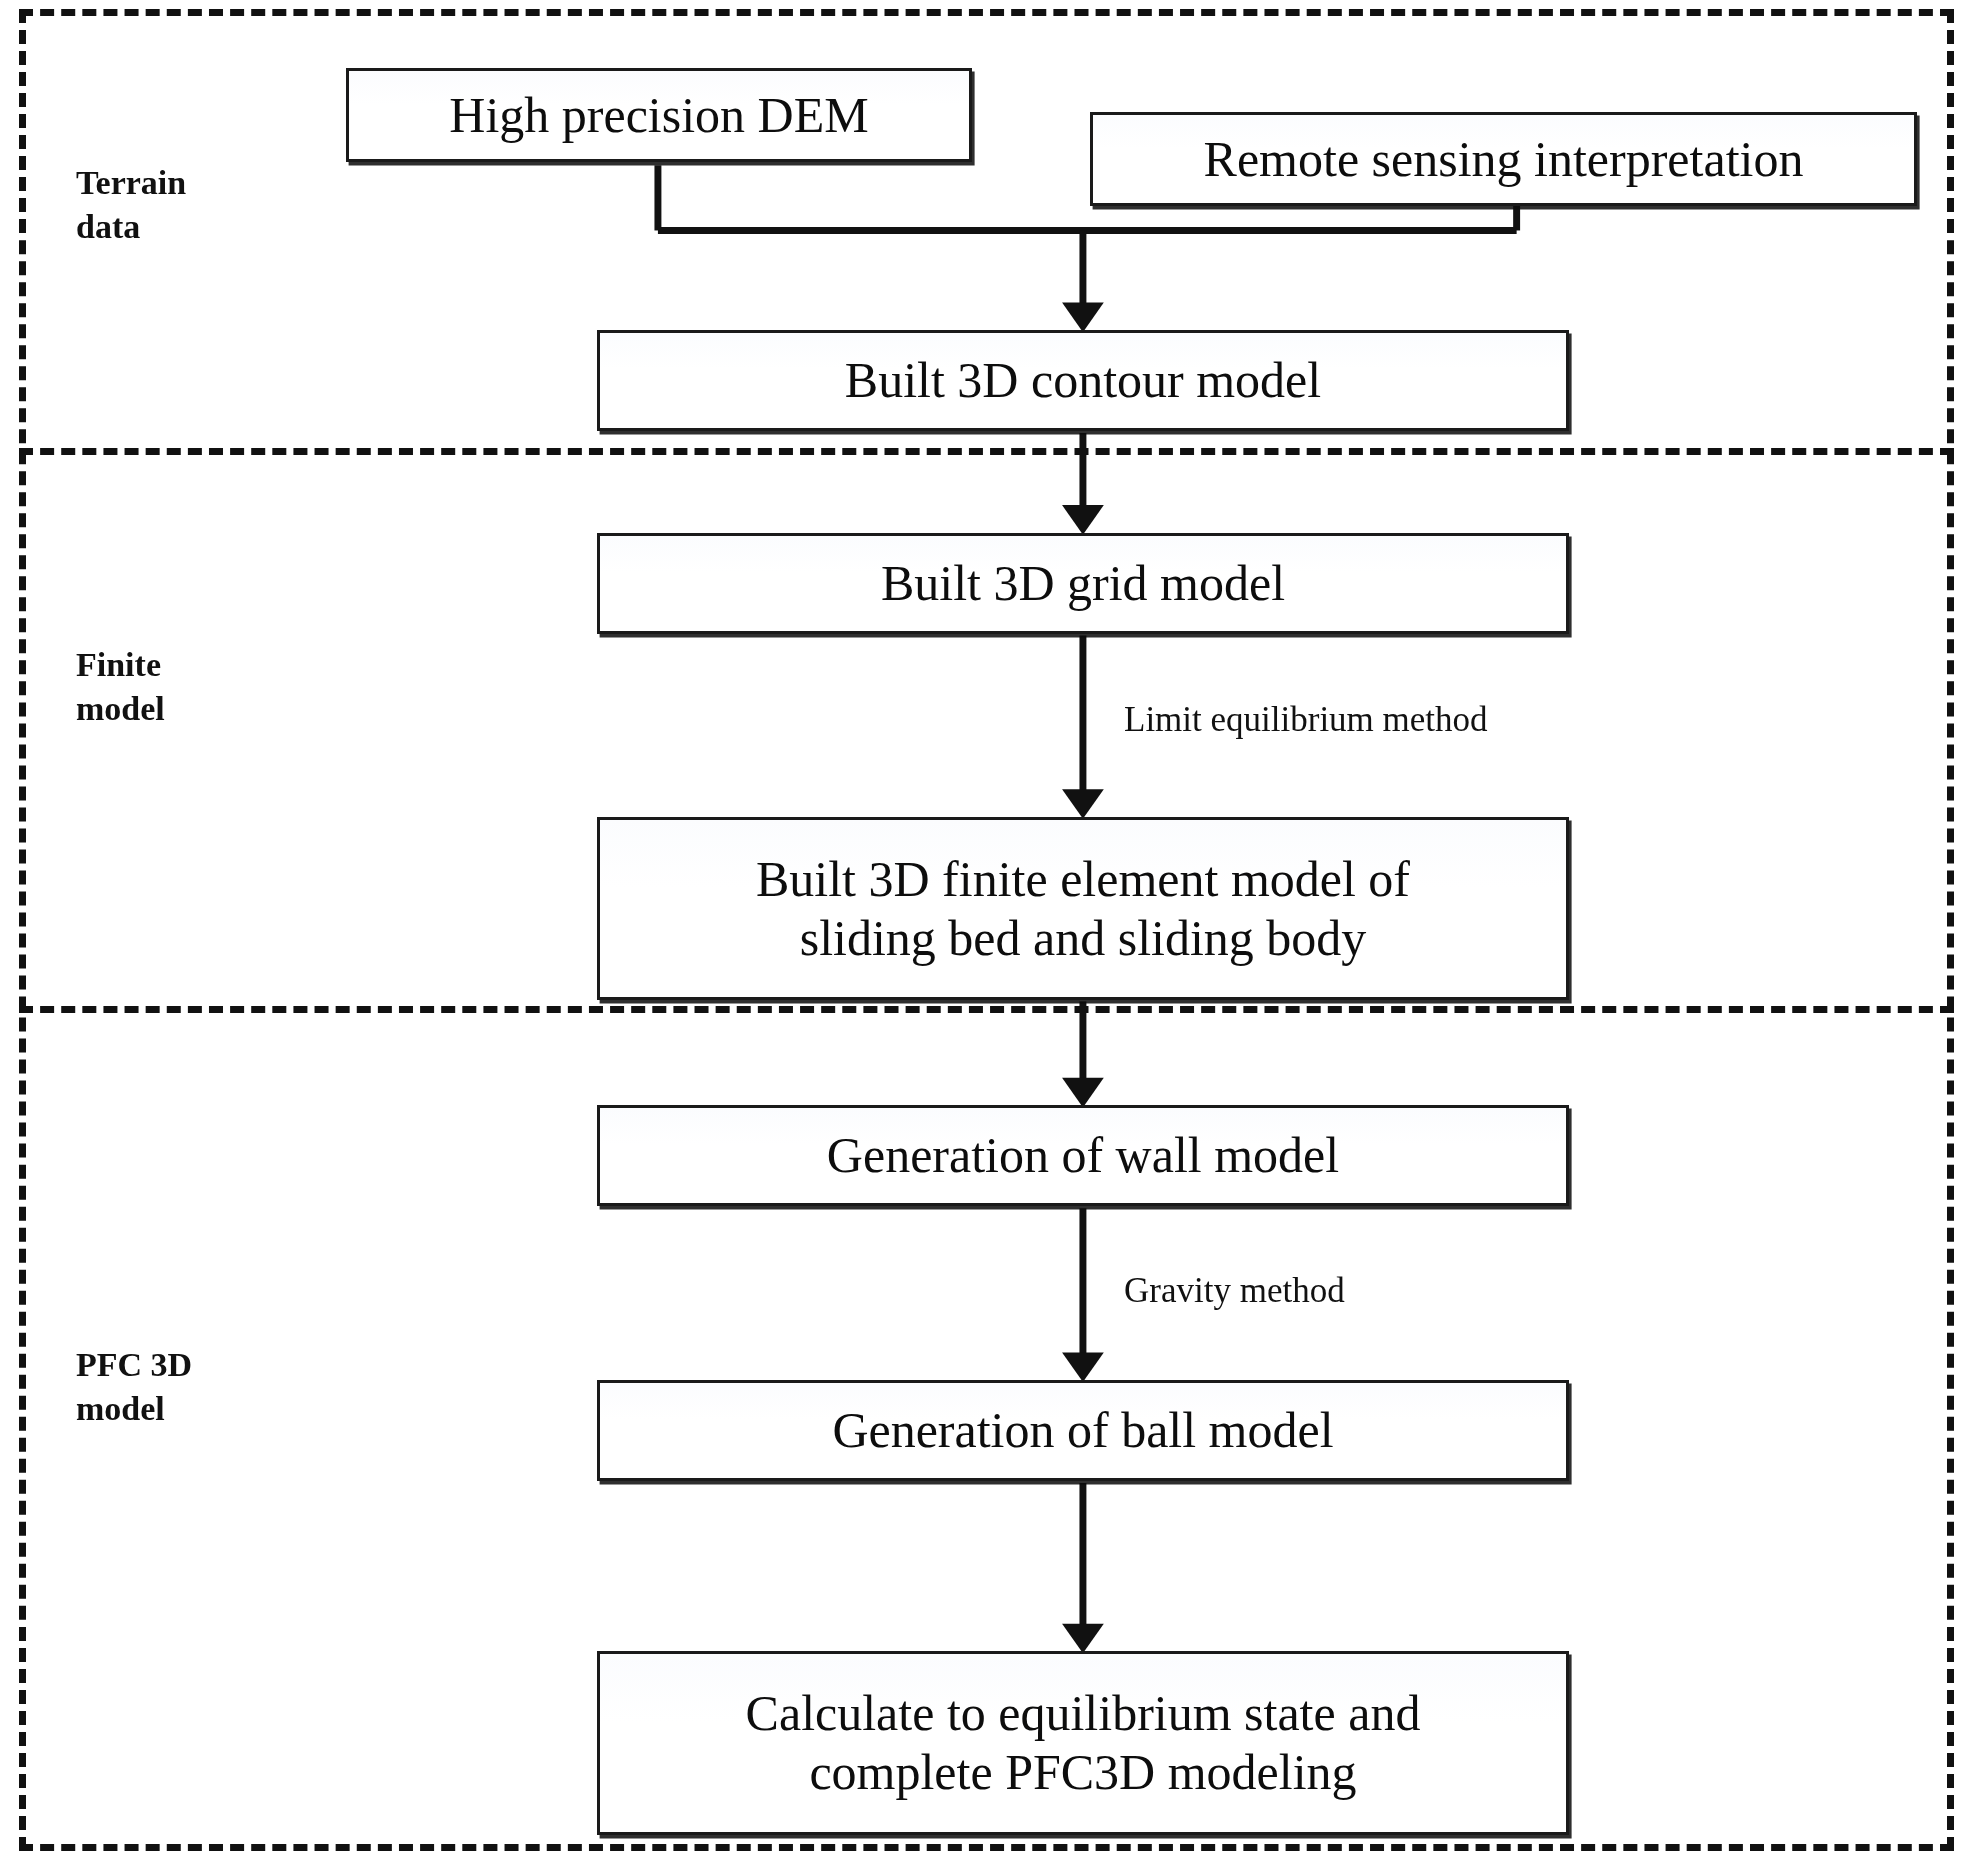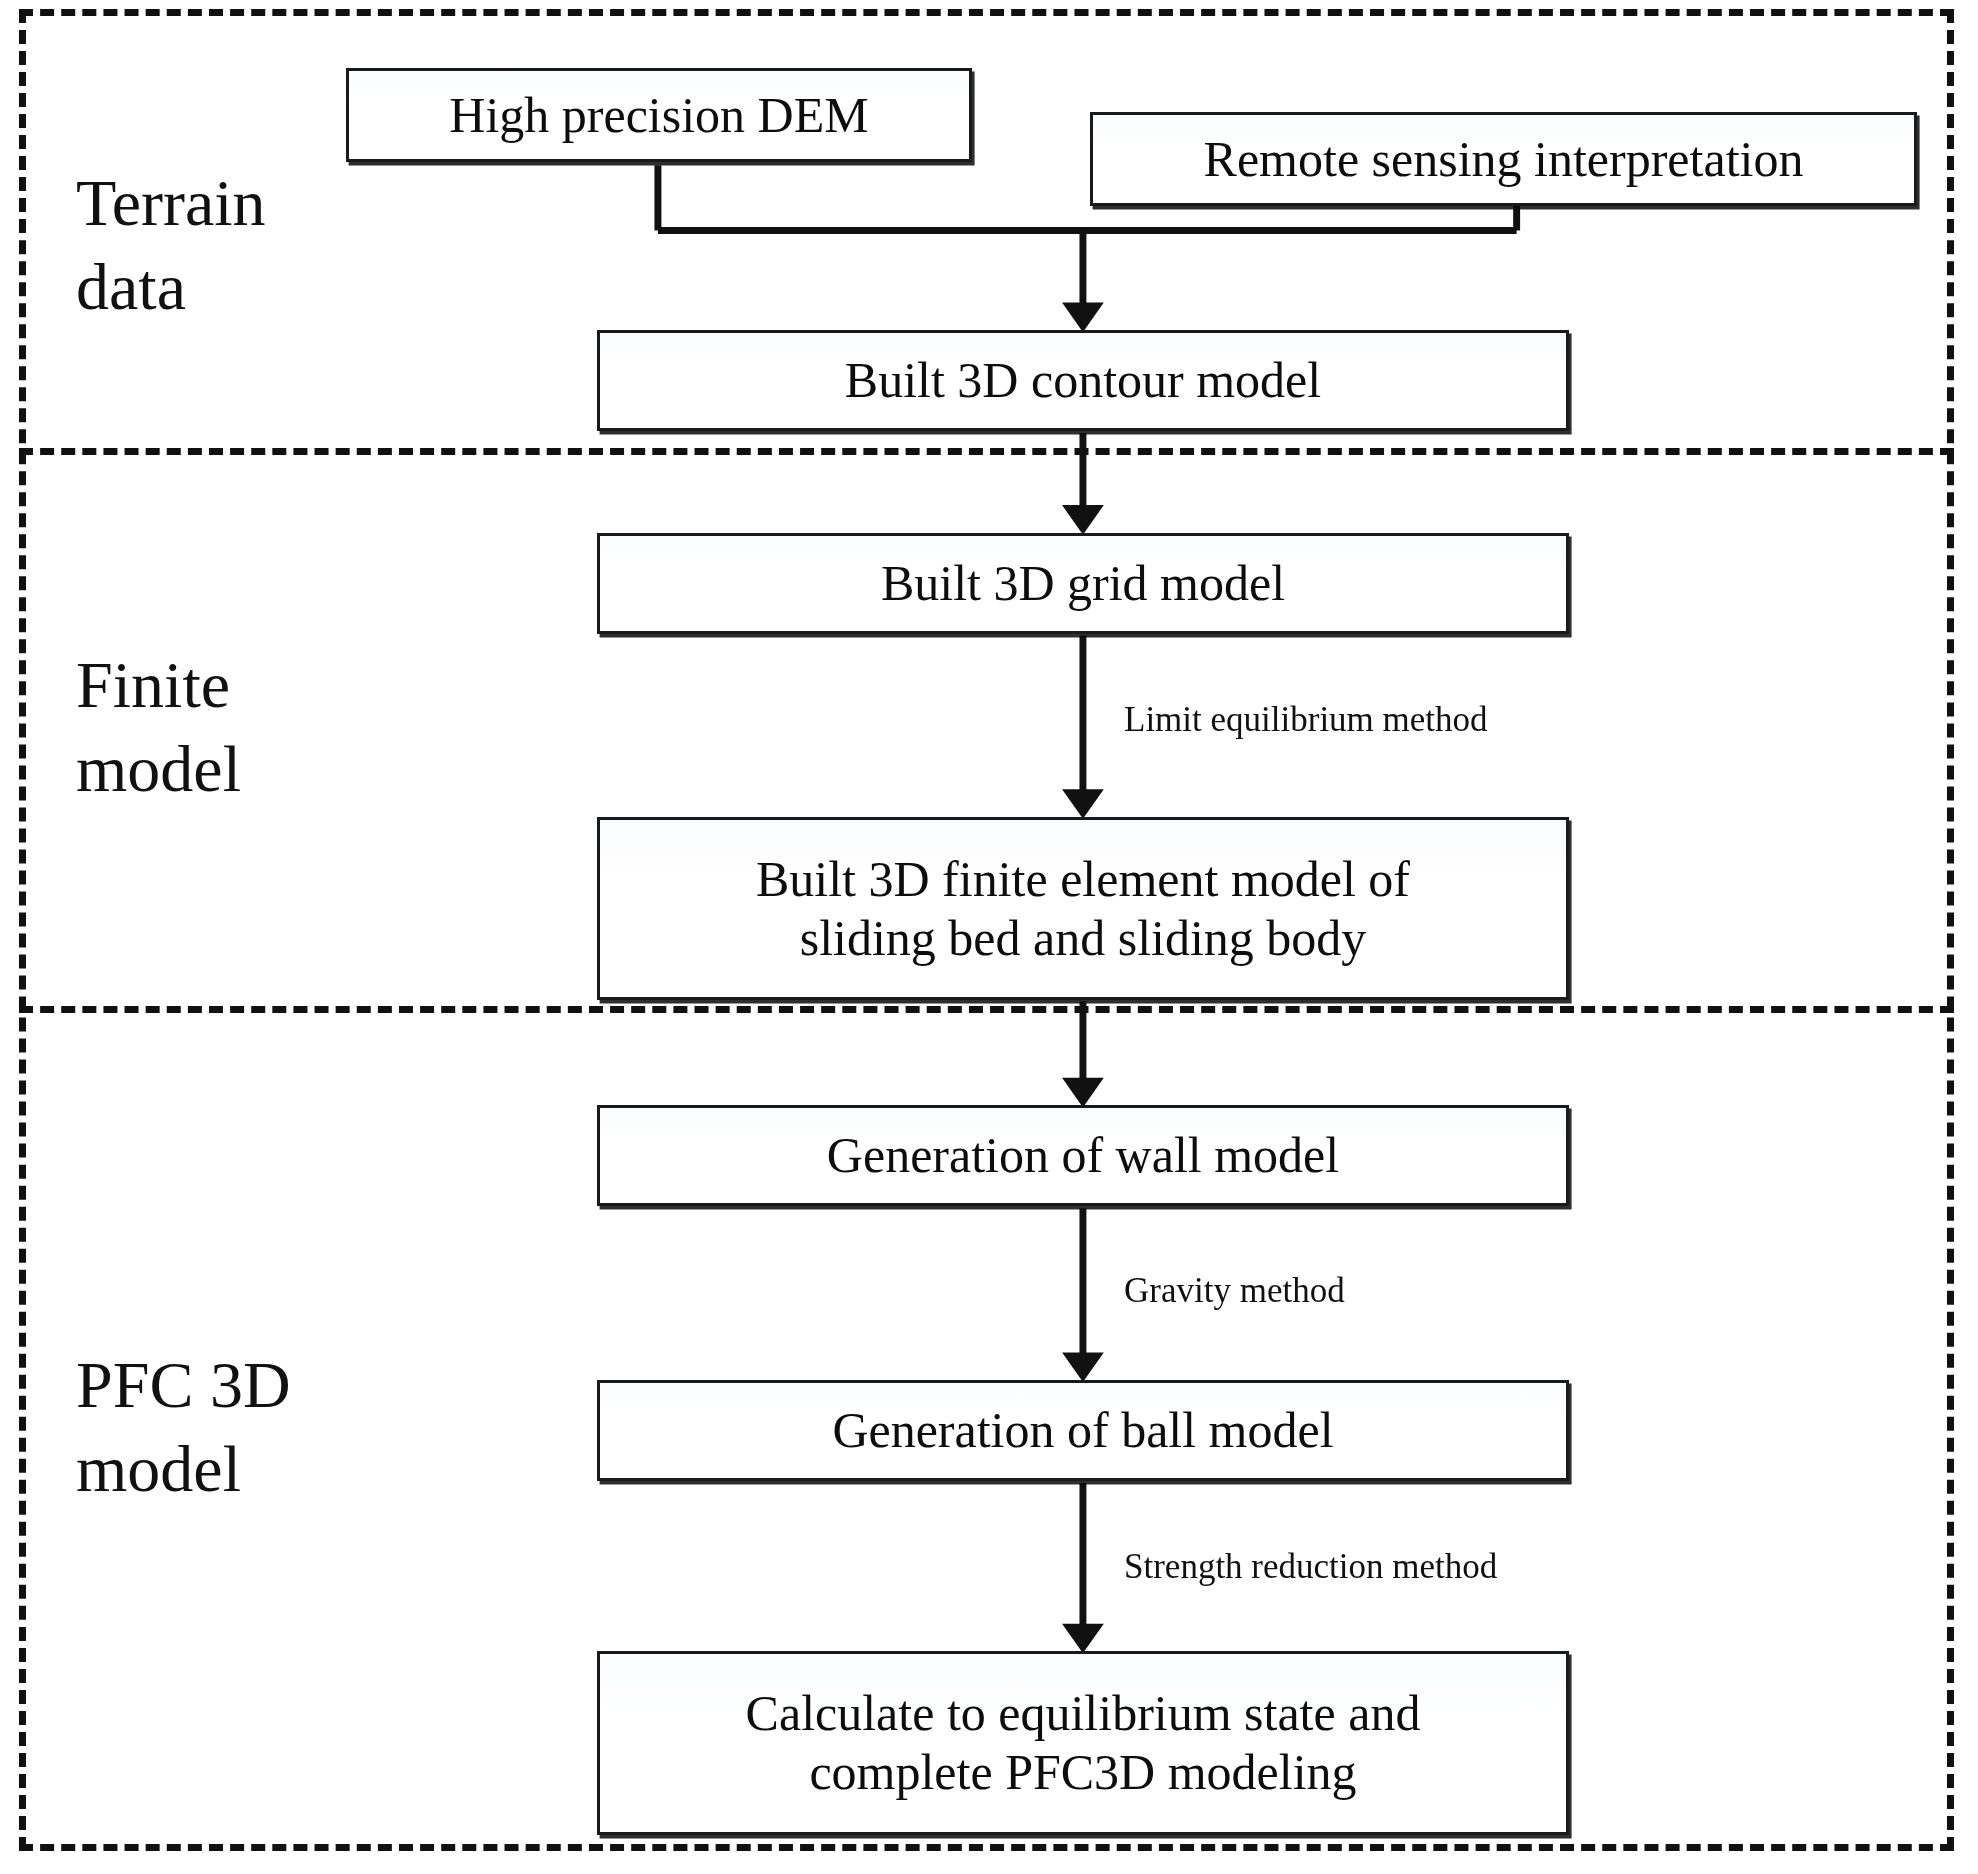--- a/index.html
+++ b/index.html
@@ -34,25 +34,26 @@
     width: 1935px;
     height: 0;
     border-top: 7.8px dashed #111111;
   }
   #sep-1 { top: 448px; }
   #sep-2 { top: 1006px; }
 
   
   .section-label {
     position: absolute;
-    font-size: 66px;
+    font-size: 34px;
     line-height: 1.28;
     color: #111111;
     white-space: pre-line;
     text-align: left;
+    font-weight: bold;
   }
   #label-terrain { left: 76px; top: 161px; }
   #label-finite  { left: 76px; top: 643px; }
   #label-pfc     { left: 76px; top: 1343px; }
 
   
   .node {
     position: absolute;
     box-sizing: border-box;
     border: 3.5px solid #1a1a1a;
@@ -147,21 +148,20 @@
     <polygon points="1222,1556 1270,1556 1246,1590" fill="#111111"></polygon>
 
     <g stroke="#111111" stroke-width="8" fill="none">
       <path d="M 1246 1706 L 1246 1872"></path>
     </g>
     <polygon points="1222,1868 1270,1868 1246,1902" fill="#111111"></polygon>
   </svg>
 
   <div class="edge-label" id="edge-label-limit">Limit equilibrium method</div>
   <div class="edge-label" id="edge-label-gravity">Gravity method</div>
-  <div class="edge-label" id="edge-label-strength">Strength reduction method</div>
 
   <div class="node" id="node-dem">High precision DEM</div>
   <div class="node" id="node-remote">Remote sensing interpretation</div>
   <div class="node" id="node-contour">Built 3D contour model</div>
   <div class="node" id="node-grid">Built 3D grid model</div>
   <div class="node" id="node-fem">Built 3D finite element model of
 sliding bed and sliding body</div>
   <div class="node" id="node-ball">Generation of ball model</div>
   <div class="node" id="node-wall">Generation of wall model</div>
   <div class="node" id="node-calc">Calculate to equilibrium state and

